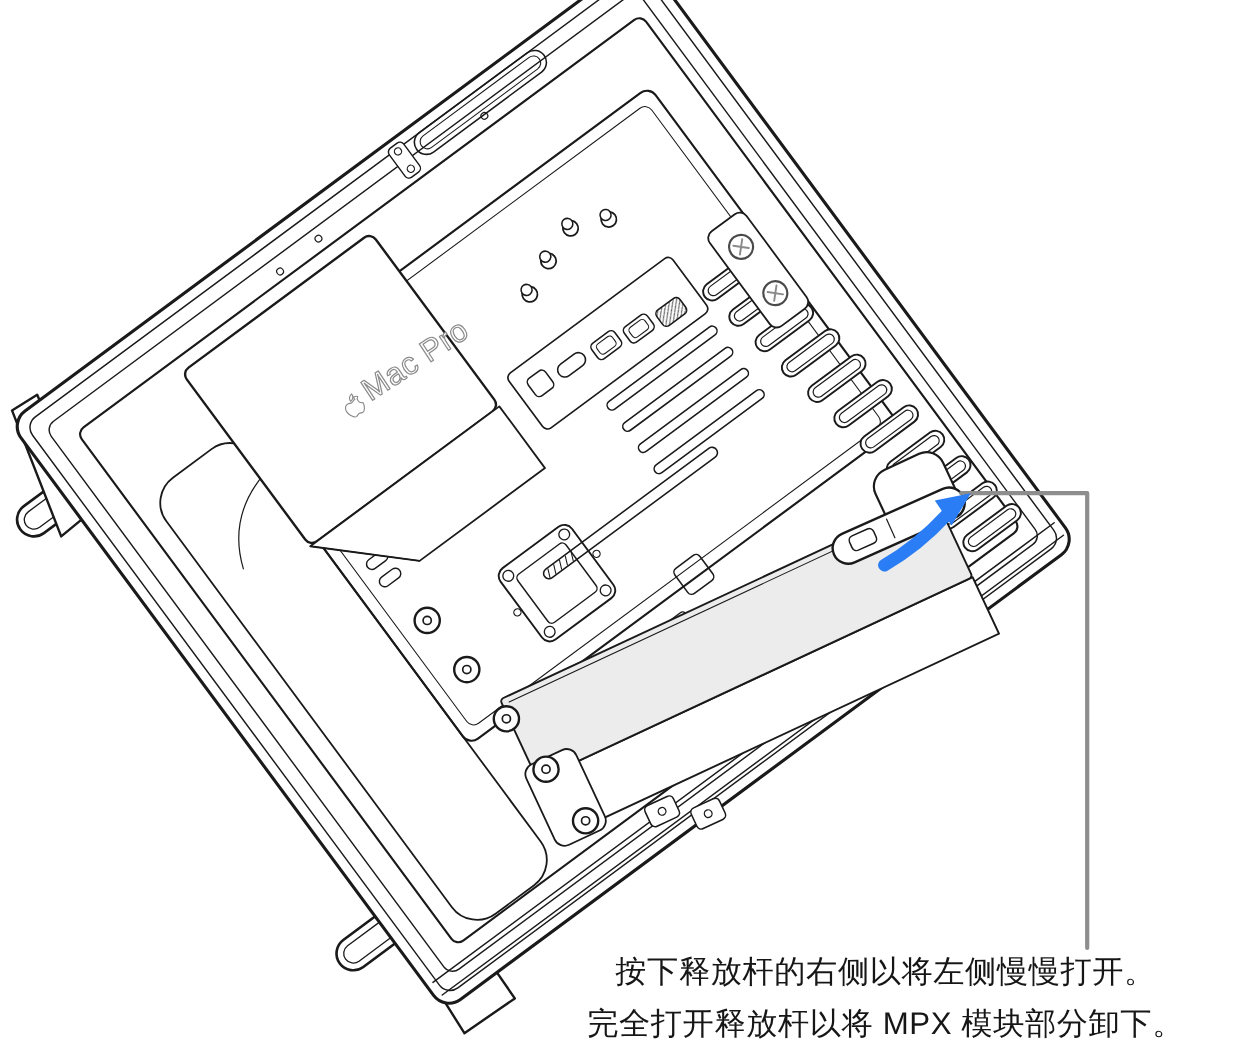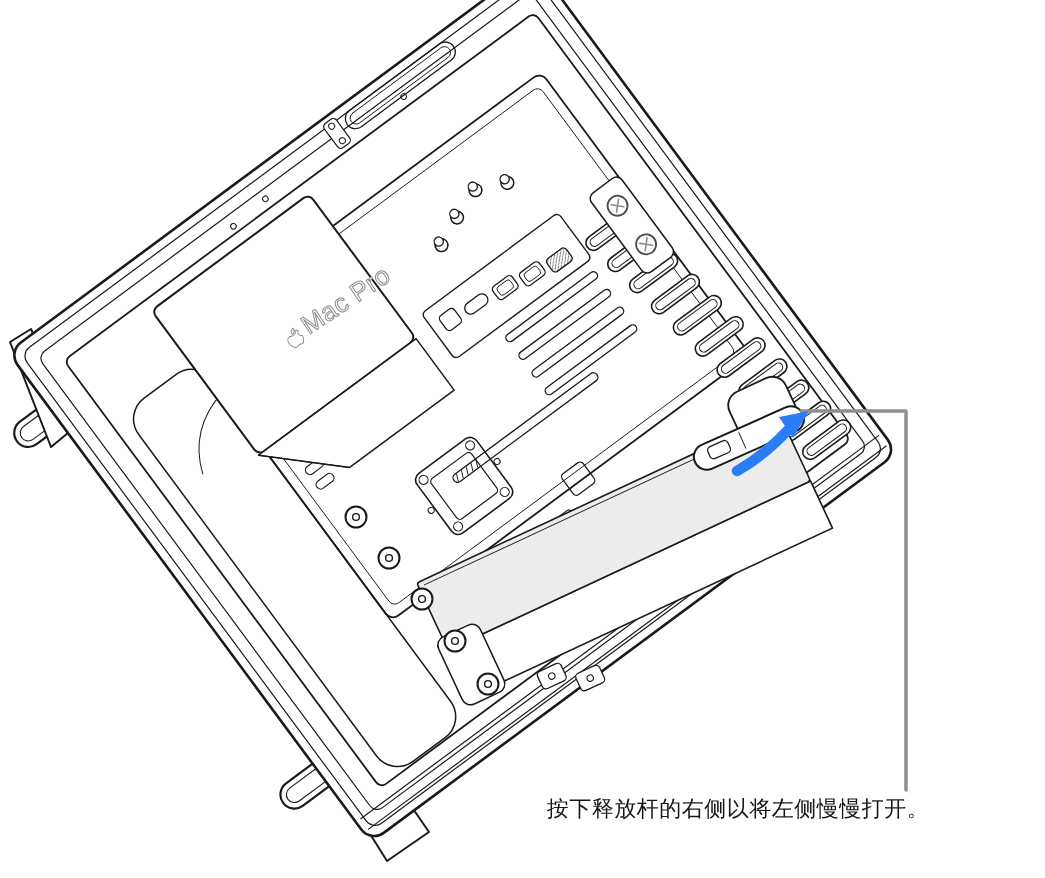--- a/index.html
+++ b/index.html
@@ -1,20 +1,20 @@
 <!DOCTYPE html>
 <html><head>
 <meta charset="utf-8">
 <style>
   html,body{margin:0;padding:0;background:#fff;}
   .stage{position:relative;width:1045px;height:878px;background:#fff;overflow:hidden;
          font-family:"Liberation Sans","DejaVu Sans",sans-serif;}
   .art{position:absolute;left:0;top:0;}
   .caption{position:absolute;left:477px;top:787px;width:522px;text-align:center;
-           font-size:22px;line-height:44px;color:#161616;letter-spacing:0.5px;white-space:nowrap;}
+           font-size:26px;line-height:44px;color:#161616;letter-spacing:0.5px;white-space:nowrap;}
   .caption div{height:44px;}
 </style>
 </head>
 <body>
 
 <div class="stage">
 
 <svg class="art" width="1045" height="878" viewBox="0 0 1045 878" fill="none" stroke-linecap="round" stroke-linejoin="round">
 
   <defs>
@@ -182,15 +182,16 @@
   <polyline points="801,411 906,411 906,790" stroke-width="3.5" stroke="#8E8E8E"></polyline>
 
   <g>
     <path d="M737 471 Q765 455 789 429" stroke-width="10.5" stroke="#2A7DF4"></path>
     <polygon points="809,411 793,438 779,417" stroke="none" fill="#2A7DF4"></polygon>
   </g>
 </svg>
 
 <div class="caption">
   <div>按下释放杆的右侧以将左侧慢慢打开。</div>
+  <div>完全打开释放杆以将 MPX 模块部分卸下。</div>
 </div>
 
 </div>
 
 </body></html>

